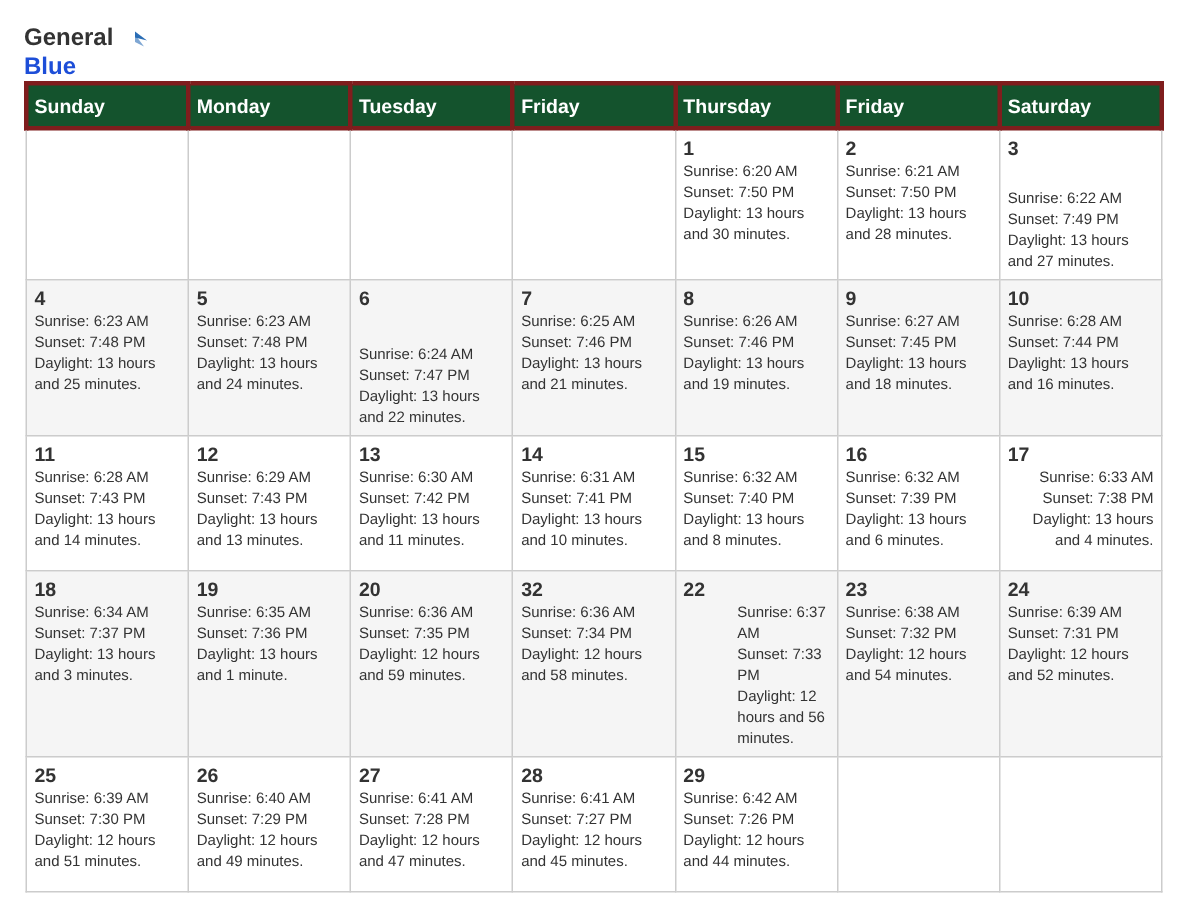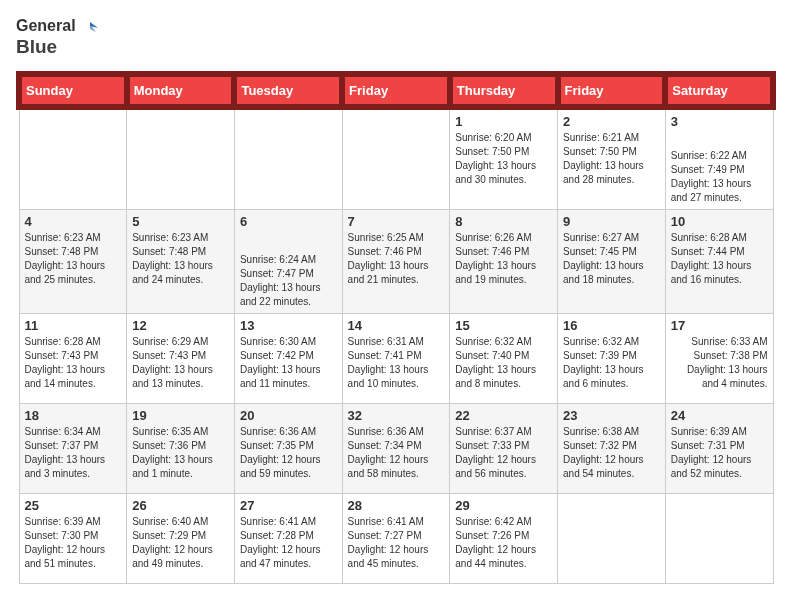--- a/index.html
+++ b/index.html
@@ -7,21 +7,21 @@
       font-family: Arial, sans-serif;
       background: #fff;
       width: 792px;
       min-height: 612px;
       padding: 16px;
     }
     .header-area {
       display: flex;
       justify-content: space-between;
       align-items: flex-end;
-      margin-bottom: 12px;
+      margin-bottom: 0;
     }
     .logo {
       display: flex;
       align-items: center;
       gap: 4px;
     }
     .title-block {
       text-align: right;
     }
     .main-title {
@@ -32,27 +32,27 @@
     .subtitle {
       font-size: 15px;
       color: #333;
     }
     .calendar-table {
       width: 100%;
       border-collapse: collapse;
       table-layout: fixed;
     }
     .calendar-table th {
-      background-color: #ef4444;
+      background-color: #14532d;
       color: #fff;
       font-size: 13px;
       font-weight: bold;
       padding: 6px 4px;
       text-align: left;
-      border: 6px solid #7f1d1d;
+      border: 3px solid #7f1d1d;
     }
     .calendar-table td {
       border: 1px solid #ccc;
       vertical-align: top;
       padding: 4px 5px;
       height: 90px;
       font-size: 10.5px;
       color: #333;
       background: #fff;
     }
@@ -79,21 +79,21 @@
 
 <div class="header-area">
   <div class="logo">
   <div style="line-height:1.2;">
     <div style="font-size:16px;font-weight:bold;color:#333;">General
       <svg width="18" height="18" viewBox="0 0 18 18" style="vertical-align:middle;">
         <polygon points="10,4 18,10 10,8" fill="#2a6db5"></polygon>
         <polygon points="10,6 16,14 10,11" fill="#2a6db5" opacity="0.6"></polygon>
       </svg>
     </div>
-    <div style="font-size:19px;font-weight:bold;color:#404040;">Blue</div>
+    <div style="font-size:16px;font-weight:bold;color:#1d4ed8;">Blue</div>
   </div>
 </div>
   <div class="title-block">
     <div class="main-title"></div>
     <div class="subtitle"></div>
   </div>
 </div>
 
 <table class="calendar-table">
   <thead>
@@ -240,21 +240,21 @@
 Daylight: 12 hours and 59 minutes.</div>
         </td>
         <td>
           <span class="day-number">32</span>
           <div class="day-info" style="white-space: pre-line;">Sunrise: 6:36 AM
 Sunset: 7:34 PM
 Daylight: 12 hours and 58 minutes.</div>
         </td>
         <td>
           <span class="day-number">22</span>
-          <div class="day-info" style="white-space: pre-line;">Sunrise: 6:37 AM
+          <div class="day-info" style="white-space: pre-line; margin-left: 36px;">Sunrise: 6:37 AM
 Sunset: 7:33 PM
 Daylight: 12 hours and 56 minutes.</div>
         </td>
         <td>
           <span class="day-number">23</span>
           <div class="day-info" style="white-space: pre-line;">Sunrise: 6:38 AM
 Sunset: 7:32 PM
 Daylight: 12 hours and 54 minutes.</div>
         </td>
         <td>

